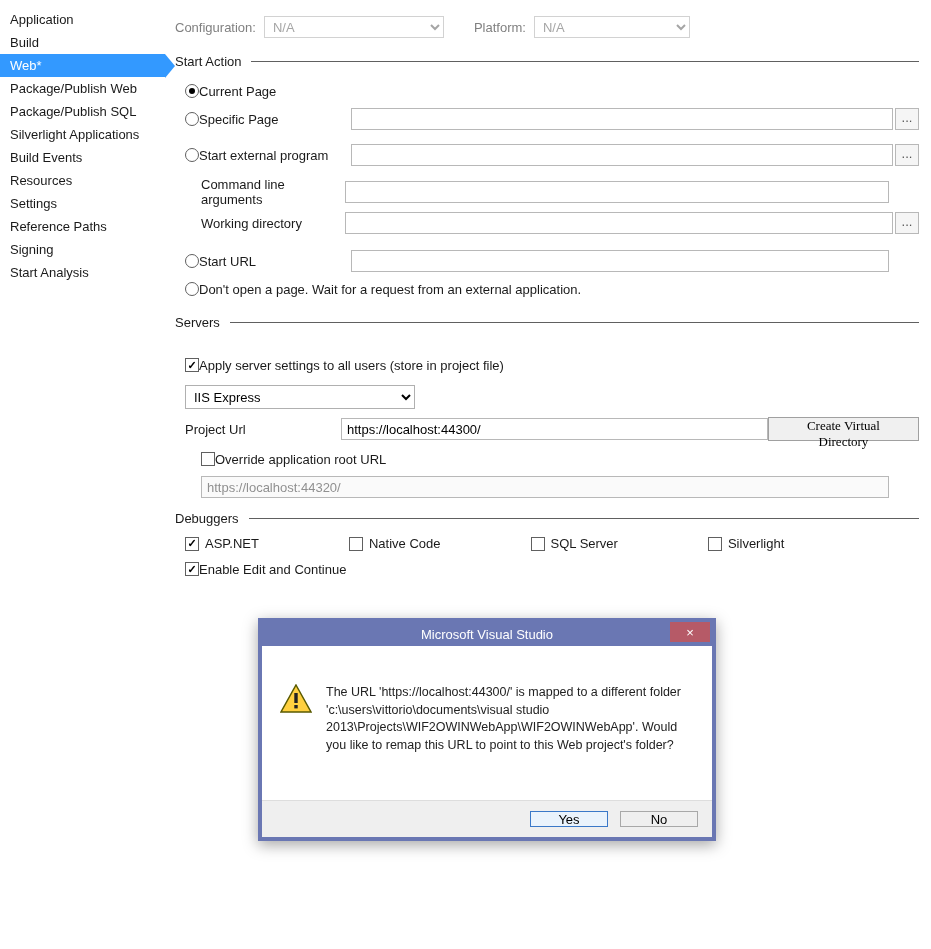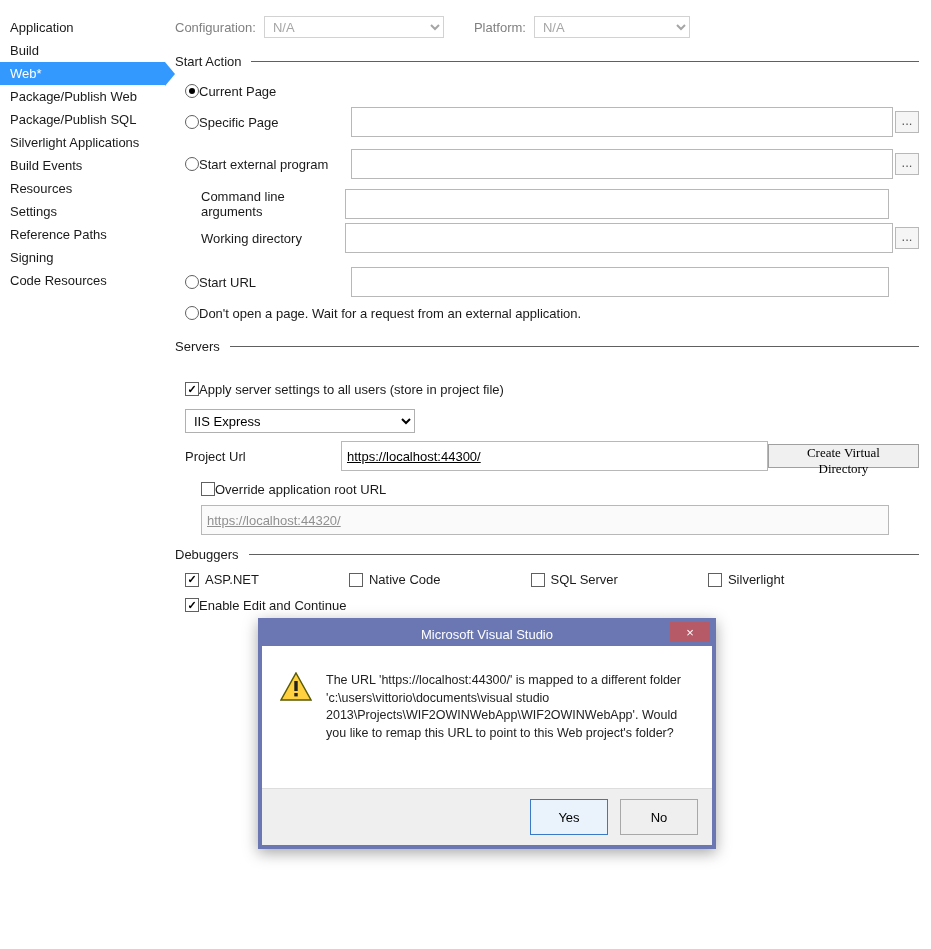--- a/index.html
+++ b/index.html
@@ -10,21 +10,21 @@
     background: #ffffff;
     width: 931px;
     height: 949px;
     position: relative;
     overflow: hidden;
   }
 
   
   .nav-pane {
     position: absolute;
-    left: 0; top: 12px;
+    left: 0; top: 4px;
     width: 165px;
     padding-top: 4px;
   }
   .nav-item {
     padding: 4px 10px;
     cursor: default;
     position: relative;
   }
   .nav-item.selected {
     background: #3399ff;
@@ -110,27 +110,26 @@
   }
   .check.on::after {
     content: "✓";
     font-size: 11px;
     font-weight: bold;
     color: #000;
     line-height: 1;
   }
 
   input[type=text] {
-    height: 30px;
+    height: 22px;
     border: 1px solid #b8b8b8;
     padding: 0 5px;
     font-family: inherit;
     font-size: 13px;
     background: #fff;
-    text-decoration: underline;
   }
   input[type=text].dim { color: #909090; background: #fafafa; }
 
   .browse-btn {
     width: 24px; height: 22px;
     border: 1px solid #b8b8b8;
     background: #f5f5f5;
     text-align: center;
     line-height: 18px;
     font-size: 13px;
@@ -195,21 +194,21 @@
     width: 40px; height: 20px;
     background: #b65a67;
     color: #fff;
     display: flex;
     align-items: center;
     justify-content: center;
     font-size: 13px;
   }
   .dlg-body {
     background: #fff;
-    padding: 26px 18px 14px 18px;
+    padding: 38px 18px 14px 18px;
   }
   .dlg-content {
     display: flex;
     gap: 14px;
     margin-bottom: 46px;
   }
   .dlg-msg {
     font-size: 12.5px;
     line-height: 1.4;
     color: #222;
@@ -218,21 +217,21 @@
   .dlg-buttons {
     background: #efefef;
     margin: 0 -18px -14px -18px;
     padding: 10px 14px;
     display: flex;
     justify-content: flex-end;
     gap: 12px;
     border-top: 1px solid #ddd;
   }
   .dlg-btn {
-    width: 78px; height: 36px;
+    width: 78px; height: 16px;
     border: 1px solid #a8a8a8;
     background: #efefef;
     font-family: inherit;
     font-size: 13px;
   }
   .dlg-btn.primary {
     border: 1px solid #3a78c8;
     background: #eaf3fc;
   }
 </style>
@@ -244,21 +243,21 @@
   <div class="nav-item"><span>Build</span></div>
   <div class="nav-item selected"><span>Web*</span></div>
   <div class="nav-item"><span>Package/Publish Web</span></div>
   <div class="nav-item"><span>Package/Publish SQL</span></div>
   <div class="nav-item"><span>Silverlight Applications</span></div>
   <div class="nav-item"><span>Build Events</span></div>
   <div class="nav-item"><span>Resources</span></div>
   <div class="nav-item"><span>Settings</span></div>
   <div class="nav-item"><span>Reference Paths</span></div>
   <div class="nav-item"><span>Signing</span></div>
-  <div class="nav-item"><span>Code Resources</span></div>
+  <div class="nav-item"><span>Start Analysis</span></div>
 </div>
 
 <div class="main-panel">
 
   <div class="top-row">
     <span class="lbl-dim">Configuration:</span>
     <select class="cfg" disabled="">
       <option>N/A</option>
     </select>
     <span style="width:14px"></span>

